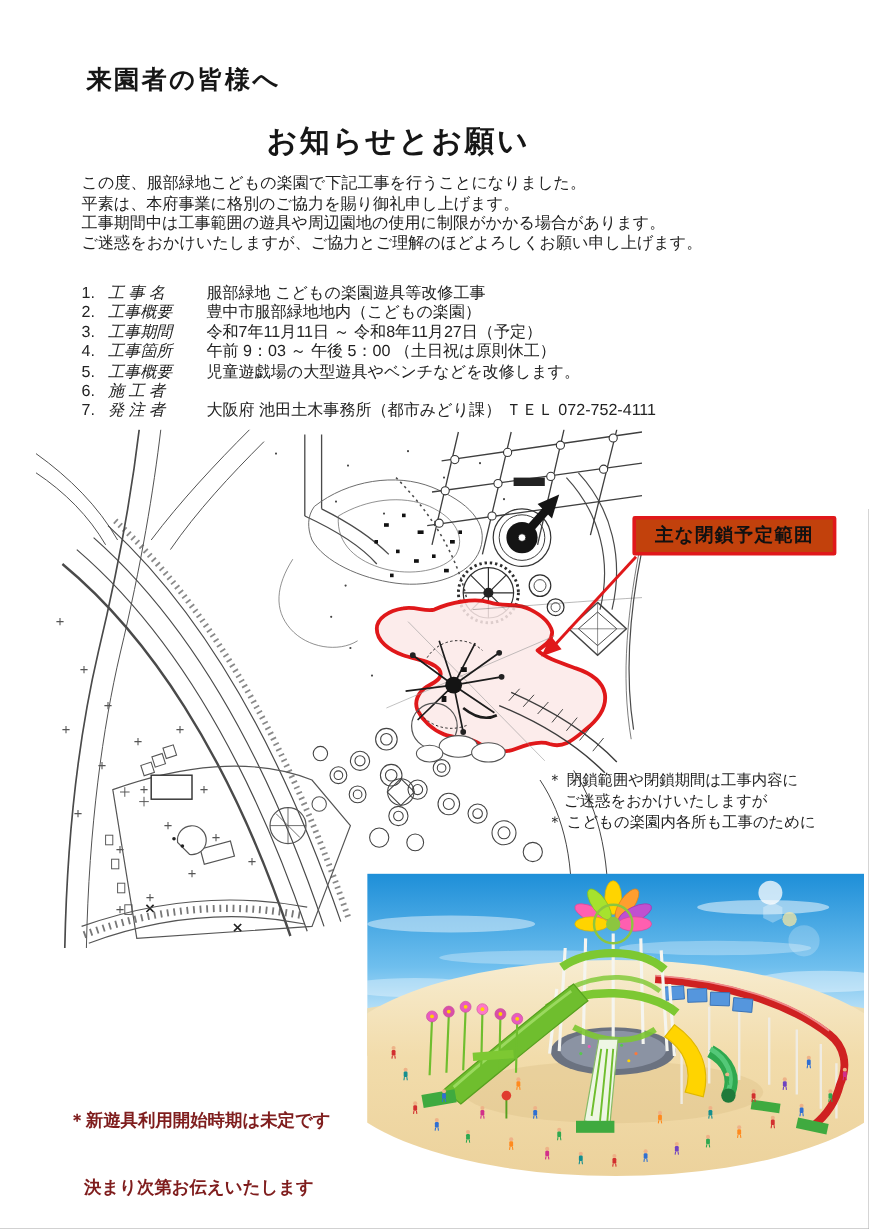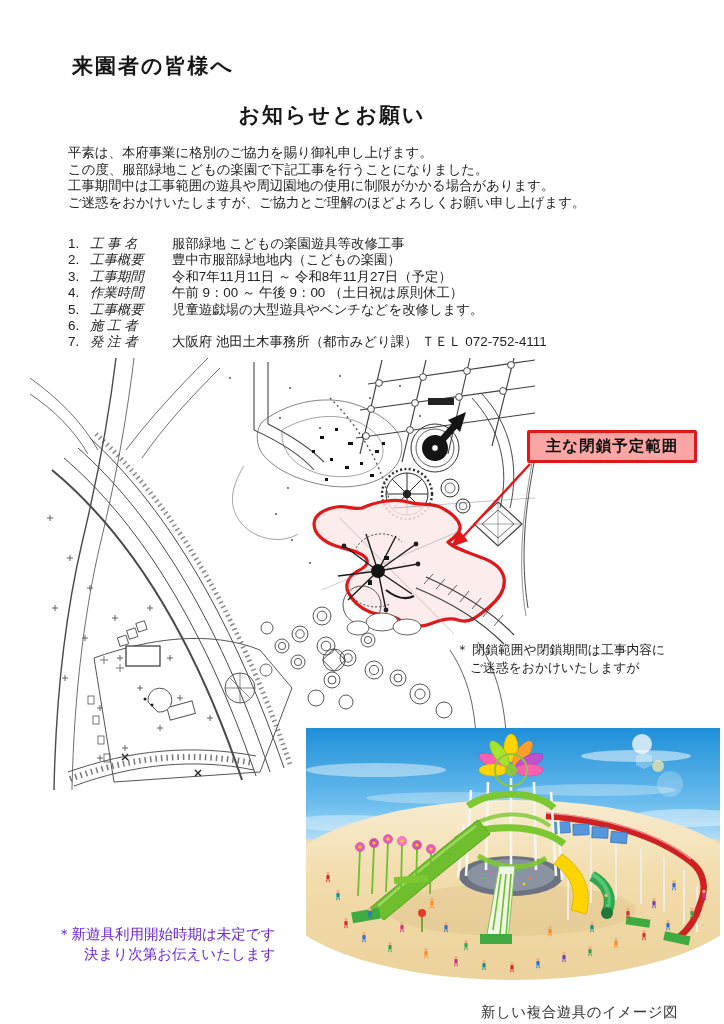--- a/index.html
+++ b/index.html
@@ -11,68 +11,68 @@
     color:#1d1d1d;
     overflow:hidden;
   }
   .abs{position:absolute;}
   .page-title{
     left:72px;top:52px;
     font-size:21px;letter-spacing:2px;font-weight:600;color:#161616;
   }
   .notice-subtitle{
     left:0;right:60px;top:101px;text-align:center;
-    font-size:21px;letter-spacing:2px;font-weight:600;color:#161616;
+    font-size:25px;letter-spacing:2px;font-weight:600;color:#161616;
   }
   .intro{
     left:68px;top:145px;
     font-size:13.4px;line-height:16.6px;color:#222;
   }
   .work-list{left:68px;top:236px;}
   .work-row{display:flex;font-size:13.4px;line-height:16.4px;color:#222;}
   .work-no{width:22px;white-space:pre;}
   .work-label{width:82px;white-space:pre;font-style:italic;}
   .work-value{white-space:pre;}
   .map-wrap{left:30px;top:358px;width:694px;height:436px;}
   .closure-label-box{
     left:527px;top:430px;width:170px;height:33px;
-    border:3px solid #e0181a;border-radius:2px;background:#fca5a5;
+    border:3px solid #e0181a;border-radius:2px;background:#c2410c;
     display:flex;align-items:center;justify-content:center;
     font-size:15.5px;font-weight:700;letter-spacing:1px;color:#111;
     box-sizing:border-box;z-index:5;
   }
   .map-notes{
     left:456px;top:641px;width:262px;
     font-size:12.8px;line-height:17.6px;color:#222;z-index:5;
   }
   .note-line2{padding-left:14px;}
   .illustration{
     left:306px;top:728px;width:414px;height:254px;z-index:4;
   }
   .illus-caption{
     right:46px;bottom:2px;
     font-size:14.5px;color:#333;letter-spacing:0.5px;z-index:6;
   }
   .footnote{
     left:57px;top:925px;
-    font-size:14.5px;font-weight:400;line-height:19.5px;color:#6d28d9;z-index:6;text-align:right;
-  }
-  .footnote-line2{padding-left:13px;}
+    font-size:14.5px;font-weight:700;line-height:19.5px;color:#7f1d1d;z-index:6;
+  }
+  .footnote-line2{padding-left:13px;margin-top:36px;}
 </style>
 </head>
 <body>
 
 <div class="page">
 
   <div class="abs page-title">来園者の皆様へ</div>
   <div class="abs notice-subtitle">お知らせとお願い</div>
 
   <div class="abs intro">
+    <div>この度、服部緑地こどもの楽園で下記工事を行うことになりました。</div>
     <div>平素は、本府事業に格別のご協力を賜り御礼申し上げます。</div>
-    <div>この度、服部緑地こどもの楽園で下記工事を行うことになりました。</div>
     <div>工事期間中は工事範囲の遊具や周辺園地の使用に制限がかかる場合があります。</div>
     <div>ご迷惑をおかけいたしますが、ご協力とご理解のほどよろしくお願い申し上げます。</div>
   </div>
 
   <div class="abs work-list">
     <div class="work-row">
       <span class="work-no">1.</span>
       <span class="work-label">工 事 名</span>
       <span class="work-value">服部緑地 こどもの楽園遊具等改修工事</span>
     </div>
@@ -81,22 +81,22 @@
       <span class="work-label">工事概要</span>
       <span class="work-value">豊中市服部緑地地内（こどもの楽園）</span>
     </div>
     <div class="work-row">
       <span class="work-no">3.</span>
       <span class="work-label">工事期間</span>
       <span class="work-value">令和7年11月11日 ～ 令和8年11月27日（予定）</span>
     </div>
     <div class="work-row">
       <span class="work-no">4.</span>
-      <span class="work-label">作業時間</span>
-      <span class="work-value">午前 9：00 ～ 午後 9：00 （土日祝は原則休工）</span>
+      <span class="work-label">工事箇所</span>
+      <span class="work-value">午前 9：03 ～ 午後 5：00 （土日祝は原則休工）</span>
     </div>
     <div class="work-row">
       <span class="work-no">5.</span>
       <span class="work-label">工事概要</span>
       <span class="work-value">児童遊戯場の大型遊具やベンチなどを改修します。</span>
     </div>
     <div class="work-row">
       <span class="work-no">6.</span>
       <span class="work-label">施 工 者</span>
     </div>
@@ -338,20 +338,21 @@
   <div class="abs closure-label-box">
     <span>主な閉鎖予定範囲</span>
   </div>
 
   <div class="abs map-notes">
     <div>
       <div>＊ 閉鎖範囲や閉鎖期間は工事内容に</div>
       <div class="note-line2">ご迷惑をおかけいたしますが</div>
     </div>
     <div>
+      <div>＊ こどもの楽園内各所も工事のために</div>
     </div>
   </div>
 
   <svg class="abs illustration" viewBox="0 0 414 254" xmlns="http://www.w3.org/2000/svg">
     <defs>
       <linearGradient id="sky" x1="0" y1="0" x2="0" y2="1">
         <stop offset="0" stop-color="#1e8fd8"></stop>
           <stop offset="0.6" stop-color="#6fbfee"></stop>
           <stop offset="1" stop-color="#d6eefb"></stop>
       </linearGradient>
@@ -533,20 +534,19 @@
       <use href="#kid" transform="translate(348,176)" style="color:#6f42c1"></use>
       <use href="#kid" transform="translate(368,158)" style="color:#2f6fd2"></use>
       <use href="#kid" transform="translate(286,200)" style="color:#148f8f"></use>
       <use href="#kid" transform="translate(244,204)" style="color:#ff8a1e"></use>
       <use href="#kid" transform="translate(160,218)" style="color:#2fa84f"></use>
       <use href="#kid" transform="translate(96,200)" style="color:#d22f8a"></use>
       <use href="#kid" transform="translate(64,186)" style="color:#2f6fd2"></use>
     </g>
   </svg>
 
-  <div class="abs illus-caption">新しい複合遊具のイメージ図</div>
 
   <div class="abs footnote">
     <div>＊新遊具利用開始時期は未定です</div>
     <div class="footnote-line2">決まり次第お伝えいたします</div>
   </div>
 
 </div>
 
 </body></html>

